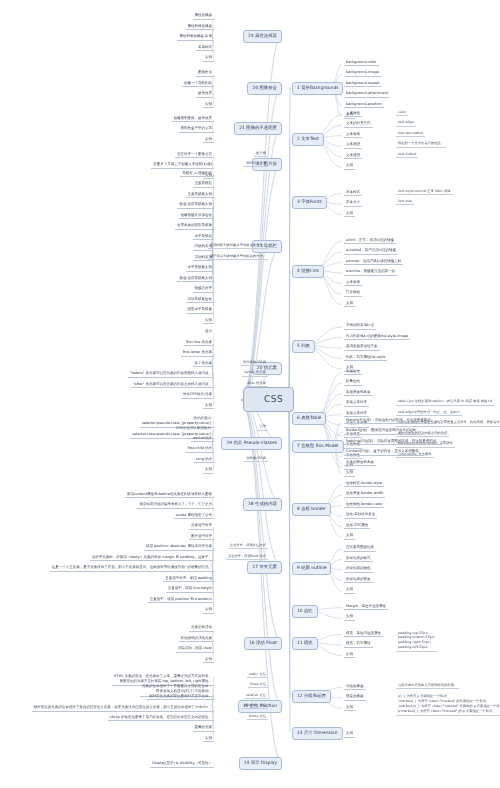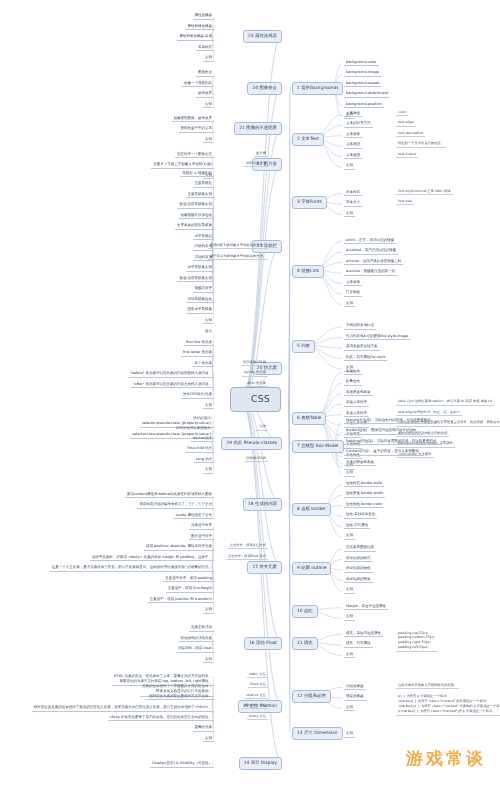--- a/index.html
+++ b/index.html
@@ -183,21 +183,21 @@
       <path d="M214,687 C213,687 213,705 212,705" fill="none" stroke="#b9c6da" stroke-width="0.5"></path>
       <path d="M214,697.5 C213,697.5 213,705 212,705" fill="none" stroke="#b9c6da" stroke-width="0.5"></path>
       <path d="M214,708 C213,708 213,705 212,705" fill="none" stroke="#b9c6da" stroke-width="0.5"></path>
       <path d="M214,718.5 C213,718.5 213,705 212,705" fill="none" stroke="#b9c6da" stroke-width="0.5"></path>
       <path d="M214,729 C213,729 213,705 212,705" fill="none" stroke="#b9c6da" stroke-width="0.5"></path>
       <path d="M214,739.5 C213,739.5 213,705 212,705" fill="none" stroke="#b9c6da" stroke-width="0.5"></path>
       <path d="M241,400 C261.5,400 261.5,762 282,762" fill="none" stroke="#b9c6da" stroke-width="0.7"></path>
       <path d="M214,765 C213,765 213,762 212,762" fill="none" stroke="#b9c6da" stroke-width="0.5"></path>
     </svg>
   <div id="nodes">
-      <div class="node root" style="left: 230px; top: 387px; padding-left: 20px;">CSS</div>
+      <div class="node root" style="left: 243px; top: 387px; padding-left: 20px;">CSS</div>
       <div class="node l1" style="left: 292px; top: 82px;">1 背景Backgrounds</div>
       <div class="node l2" style="left: 344px; top: 60.75px;">background-color</div>
       <div class="node l2" style="left: 344px; top: 71.25px;">background-image</div>
       <div class="node l2" style="left: 344px; top: 81.75px;">background-repeat</div>
       <div class="node l2" style="left: 344px; top: 92.25px;">background-attachment</div>
       <div class="node l2" style="left: 344px; top: 102.75px;">background-position</div>
       <div class="node l2" style="left: 344px; top: 113.25px;">实例</div>
       <div class="node l1" style="left: 292px; top: 133px;">2 文本Text</div>
       <div class="node l2" style="left: 344px; top: 111.75px;">文本颜色</div>
       <div class="node l3" style="left: 396px; top: 110.75px;">color</div>
@@ -383,14 +383,13 @@
       <div class="node l3" style="left: auto; top: 693.5px; right: 232px; text-align: right;">relative 定位</div>
       <div class="node l2 multi" style="left: auto; top: 705px; right: 286px; text-align: right;">绝对定位的元素的位置相对于最近的已定位父元素，如果元素没有已定位的父元素，那么它的位置相对于&lt;html&gt;。</div>
       <div class="node l3" style="left: auto; top: 704px; right: 232px; text-align: right;">absolute 定位</div>
       <div class="node l2" style="left: auto; top: 715.5px; right: 286px; text-align: right;">sticky 粘性定位是基于用户的滚动。在它的位置在它之间的定位。</div>
       <div class="node l3" style="left: auto; top: 714.5px; right: 232px; text-align: right;">sticky 定位</div>
       <div class="node l2" style="left: auto; top: 726px; right: 286px; text-align: right;">重叠的元素</div>
       <div class="node l2" style="left: auto; top: 736.5px; right: 286px; text-align: right;">实例</div>
       <div class="node l1" style="left: auto; top: 757px; right: 218px; text-align: right;">14 显示 Display</div>
       <div class="node l2" style="left: auto; top: 762px; right: 286px; text-align: right;">Display(显示) &amp; Visibility（可见性）</div>
     </div>
-  <div class="watermark">游戏常谈</div>
 </div>
 
 </body></html>

